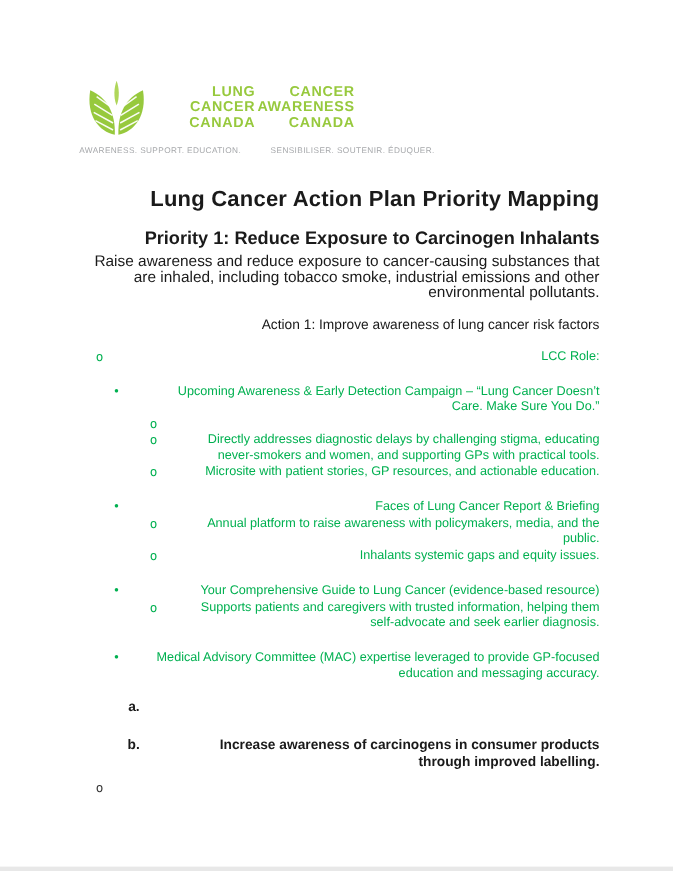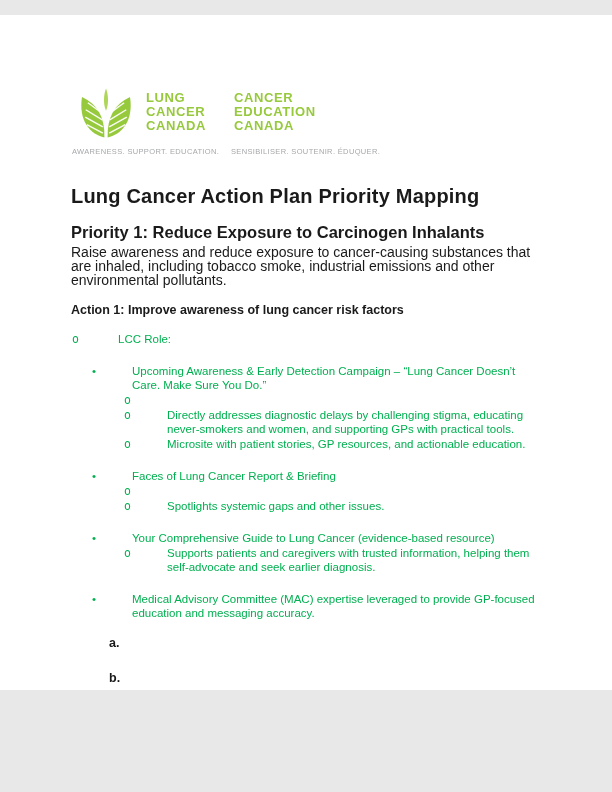--- a/index.html
+++ b/index.html
@@ -1,43 +1,44 @@
 <!DOCTYPE html>
 <html><head>
 <meta charset="utf-8">
 <style>
   html,body{margin:0;padding:0;background:#e8e8e8;}
   .page{
     position:relative;
-    width:612px;height:675px;
+    width:612px;height:788px;
     background:#ffffff;
-    margin:15px auto;
+    margin:0 auto;
     font-family:"Liberation Sans", sans-serif;
     color:#1a1a1a;
     overflow:hidden;
     box-sizing:border-box;
+    text-align:right;
   }
   .content{position:absolute;left:71px;top:70px;width:474px;}
 
   
   .logo-row{display:flex;align-items:flex-start;}
   .leaf-wrap{width:64px;height:58px;margin-left:3px;flex:none;}
   .logo-block{font-weight:bold;font-size:13px;line-height:14px;letter-spacing:0.6px;color:#97C93D;}
   .logo-en{margin-left:8px;width:86px;flex:none;padding-top:6px;}
   .logo-fr{margin-left:2px;padding-top:6px;}
   .tagline-row{position:relative;height:12px;margin-top:4px;}
   .tagline{position:absolute;top:0;font-size:7.5px;letter-spacing:0.35px;color:#A6A8AB;font-weight:400;white-space:nowrap;}
   .tag-en{left:1px;}
-  .tag-fr{left:160px;}
+  .tag-fr{left:175px;}
 
   
   .doc-title{font-size:20px;font-weight:bold;margin:26px 0 0 0;letter-spacing:0.2px;}
   .priority-heading{font-size:16.5px;font-weight:bold;margin:15px 0 0 0;}
   .priority-desc{font-size:14px;line-height:14px;margin:3px 0 0 0;}
-  .action-heading{font-size:12.5px;font-weight:bold;margin:16px 0 0 0;}
+  .action-heading{font-size:12.5px;font-weight:normal;margin:16px 0 0 0;}
 
   
   .green{color:#00B050;}
   .li{display:flex;align-items:flex-start;}
   .marker{flex:none;font-family:"DejaVu Sans Mono", monospace;}
   .txt{flex:1;padding-left:24px;}
 
   .l1{margin-top:15px;font-size:11.5px;line-height:14px;}
   .l1 .marker{width:22px;padding-left:1px;}
 
@@ -80,21 +81,21 @@
             </g>
           </svg>
         </div>
         <div class="logo-block logo-en">
           <div>LUNG</div>
           <div>CANCER</div>
           <div>CANADA</div>
         </div>
         <div class="logo-block logo-fr">
           <div>CANCER</div>
-          <div>EDUCATION</div>
+          <div>AWARENESS</div>
           <div>CANADA</div>
         </div>
       </div>
       <div class="tagline-row">
         <span class="tagline tag-en">AWARENESS. SUPPORT. EDUCATION.</span>
         <span class="tagline tag-fr">SENSIBILISER. SOUTENIR. ÉDUQUER.</span>
       </div>
     </div>
 
     <h1 class="doc-title">Lung Cancer Action Plan Priority Mapping</h1>
@@ -122,24 +123,25 @@
       <span class="marker">o</span>
       <span class="txt">Microsite with patient stories, GP resources, and actionable education.</span>
     </div>
 
     <div class="li l2 green">
       <span class="marker">•</span>
       <span class="txt"><span class="b">Faces of Lung Cancer Report &amp; Briefing</span><span></span></span>
     </div>
     <div class="li l3 green">
       <span class="marker">o</span>
+      <span class="txt">Annual platform to raise awareness with policymakers, media, and the public.</span>
     </div>
     <div class="li l3 green">
       <span class="marker">o</span>
-      <span class="txt">Spotlights systemic gaps and other issues.</span>
+      <span class="txt">Inhalants systemic gaps and equity issues.</span>
     </div>
 
     <div class="li l2 green">
       <span class="marker">•</span>
       <span class="txt"><span class="b">Your Comprehensive Guide to Lung Cancer (evidence-based resource)</span><span></span></span>
     </div>
     <div class="li l3 green">
       <span class="marker">o</span>
       <span class="txt">Supports patients and caregivers with trusted information, helping them self-advocate and seek earlier diagnosis.</span>
     </div>
@@ -147,20 +149,21 @@
     <div class="li l2 green">
       <span class="marker">•</span>
       <span class="txt"><span class="b">Medical Advisory Committee (MAC) expertise</span><span> leveraged to provide GP-focused education and messaging accuracy.</span></span>
     </div>
 
     <div class="li lettered">
       <span class="marker">a.</span>
     </div>
     <div class="li lettered">
       <span class="marker">b.</span>
+      <span class="txt">Increase awareness of carcinogens in consumer products through improved labelling.</span>
     </div>
 
     <div class="li trailing">
       <span class="marker">o</span>
       <span class="txt"></span>
     </div>
 
   </div>
 </div>
 

